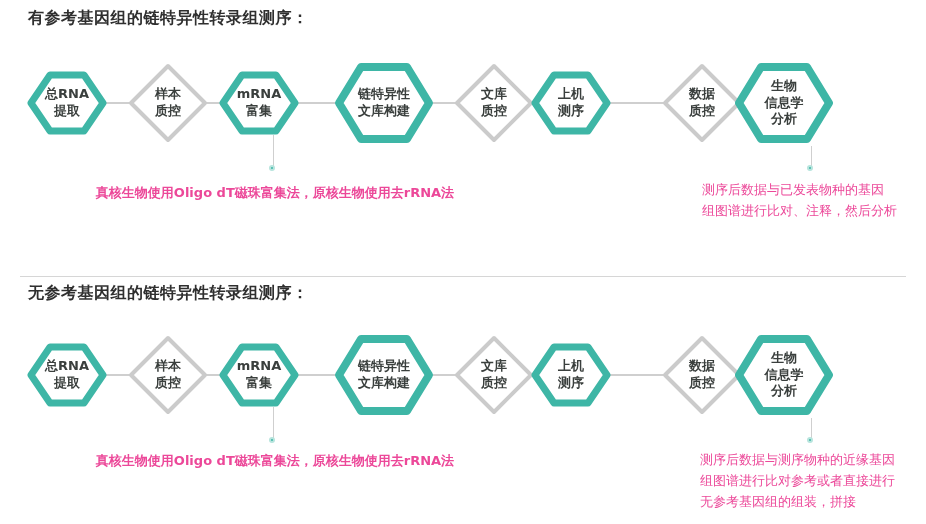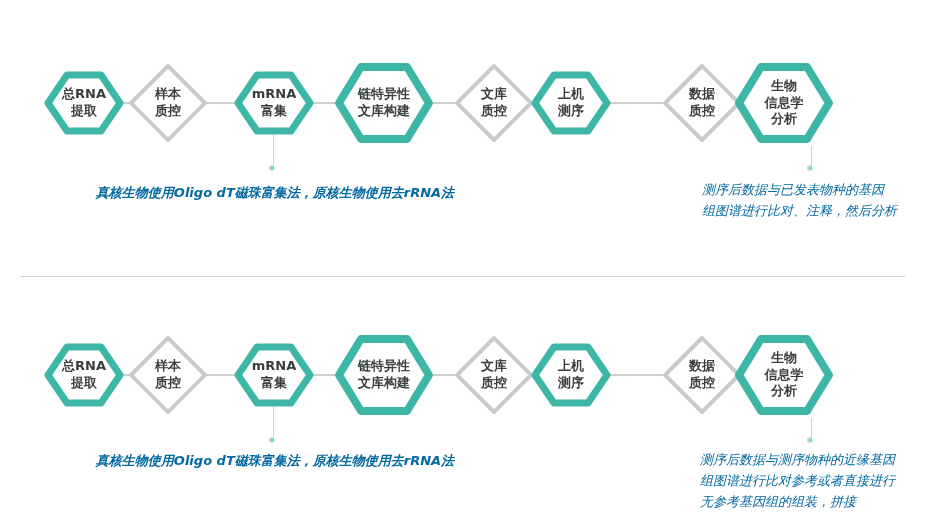--- a/index.html
+++ b/index.html
@@ -66,23 +66,23 @@
   .hex.big { width: 100px; height: 88px; }
   .dia { width: 84px; height: 84px; }
 
   .r1.hex { top: 69px; }
   .r1.hex.big { top: 59px; }
   .r1.dia { top: 61px; }
   .r2.hex { top: 341px; }
   .r2.hex.big { top: 331px; }
   .r2.dia { top: 333px; }
 
-  .c1 { left: 44px; }
+  .c1 { left: 27px; }
   .c2 { left: 126px; }
-  .c3 { left: 234px; }
+  .c3 { left: 219px; }
   .c4 { left: 334px; }
   .c5 { left: 452px; }
   .c6 { left: 531px; }
   .c7 { left: 660px; justify-content: center; }
   .c8 { left: 734px; }
 
   .vline { position: absolute; width: 1px; background: #cfcfcf; }
   .vl-1a { left: 273px; top: 135px; height: 31px; }
   .vl-1b { left: 811px; top: 146px; height: 20px; }
   .vl-2a { left: 273px; top: 407px; height: 31px; }
@@ -96,35 +96,35 @@
     border: 2px solid #b7e4dd;
   }
   .dt-1a { left: 269px; top: 165px; }
   .dt-1b { left: 807px; top: 165px; }
   .dt-2a { left: 269px; top: 437px; }
   .dt-2b { left: 807px; top: 437px; }
 
   .note {
     position: absolute;
     font-size: 13px;
-    color: #0369a1;
-    font-style: italic;
+    color: #ec4899;
   }
   .note.center { text-align: center; font-weight: bold; }
   .note.pre { white-space: pre-line; line-height: 1.6; }
   .nt-1a { left: 90px; top: 184px; width: 370px; }
   .nt-1b { left: 702px; top: 180px; width: 226px; }
   .nt-2a { left: 90px; top: 452px; width: 370px; }
   .nt-2b { left: 700px; top: 450px; width: 232px; }
 </style>
 </head>
 <body>
 
 <div class="canvas">
 
+  <div class="section-title t1">有参考基因组的链特异性转录组测序：</div>
   <div class="rail rail1"></div>
 
   <div class="node hex r1 c1">
     <svg viewBox="0 0 80 68">
         <polygon points="4,34 23,6 57,6 76,34 57,62 23,62" fill="#ffffff" stroke="#3eb6a6" stroke-width="7" stroke-linejoin="round"></polygon>
       </svg>
     <span class="lbl">总RNA
 提取</span>
   </div>
   <div class="node dia r1 c2">
@@ -182,20 +182,21 @@
   <div class="dot dt-1a"></div>
   <div class="note center nt-1a">真核生物使用Oligo dT磁珠富集法，原核生物使用去rRNA法</div>
 
   <div class="vline vl-1b"></div>
   <div class="dot dt-1b"></div>
   <div class="note pre nt-1b">测序后数据与已发表物种的基因
 组图谱进行比对、注释，然后分析</div>
 
   <div class="divider"></div>
 
+  <div class="section-title t2">无参考基因组的链特异性转录组测序：</div>
   <div class="rail rail2"></div>
 
   <div class="node hex r2 c1">
     <svg viewBox="0 0 80 68">
         <polygon points="4,34 23,6 57,6 76,34 57,62 23,62" fill="#ffffff" stroke="#3eb6a6" stroke-width="7" stroke-linejoin="round"></polygon>
       </svg>
     <span class="lbl">总RNA
 提取</span>
   </div>
   <div class="node dia r2 c2">

